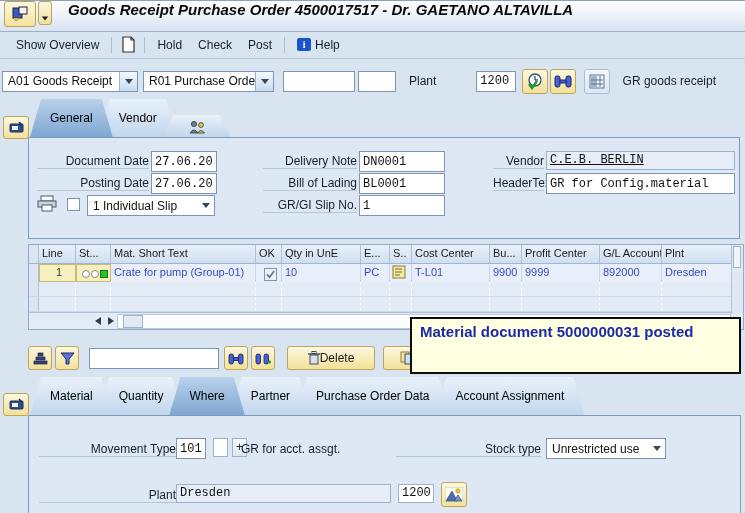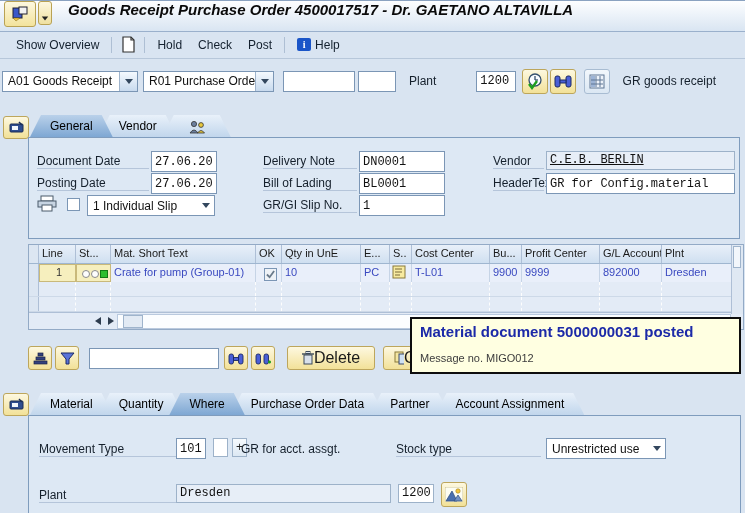--- a/index.html
+++ b/index.html
@@ -24,25 +24,25 @@
   .ddl .dtxt{padding:0 5px;flex:1;white-space:nowrap;overflow:hidden;}
   .ddl .dbtn{width:17px;height:100%;background:linear-gradient(#f4f9fe,#c8daee);border-left:1px solid #9fb4cc;display:flex;align-items:center;justify-content:center;}
   .tri{width:0;height:0;border-left:4px solid transparent;border-right:4px solid transparent;border-top:5px solid #33475e;}
   .inp{border:1px solid #7b96b5;background:#fff;height:19px;font-family:"Liberation Mono","DejaVu Sans Mono",monospace;font-size:12px;padding:0 3px;box-sizing:border-box;color:#111;}
   input.inp{height:21px;}
   .icobtn{width:24px;height:23px;background:linear-gradient(#fdf8e0,#f2e198);border:1px solid #bda65c;border-radius:3px;display:flex;align-items:center;justify-content:center;margin-right:2px;}
   .icobtn.plain{background:linear-gradient(#f2f7fc,#dbe7f3);border:1px solid #a8bcd2;}
   
   .collbtn{position:absolute;left:3px;width:24px;height:21px;background:linear-gradient(#fdf8e0,#f2e198);border:1px solid #bda65c;border-radius:3px;display:flex;align-items:center;justify-content:center;}
   .tabstrip{position:absolute;display:flex;align-items:flex-end;height:24px;}
-  .tab{height:22px;line-height:22px;padding:0 20px;background:linear-gradient(#e9f1fa,#c1d6ec);clip-path:polygon(11px 0,calc(100% - 11px) 0,100% 100%,0 100%);margin-right:-14px;position:relative;z-index:1;white-space:nowrap;color:#000;}
+  .tab{height:22px;line-height:22px;padding:8px 20px;background:linear-gradient(#e9f1fa,#c1d6ec);clip-path:polygon(11px 0,calc(100% - 11px) 0,100% 100%,0 100%);margin-right:-14px;position:relative;z-index:1;white-space:nowrap;color:#000;}
   .tab.active{background:linear-gradient(#bad1ea,#7ea7d3);z-index:3;font-weight:400;}
   .tab.icontab{padding:0 24px;}
   .panel{position:absolute;background:#dde8f4;border:1px solid #7f9cbd;box-sizing:border-box;}
-  .lbl{font-size:12px;color:#15202c;white-space:nowrap;}
+  .lbl{font-size:12px;color:#15202c;white-space:nowrap;text-align:right;}
   .ul{border-bottom:1px solid #b5c5da;display:inline-block;}
   .ro{background:#e7eef7;border:1px solid #9db2c9;height:19px;box-sizing:border-box;font-family:"Liberation Mono","DejaVu Sans Mono",monospace;font-size:12px;padding:0 3px;line-height:17px;white-space:nowrap;overflow:hidden;}
   .linklike{text-decoration:underline;}
   .cbx{width:13px;height:13px;background:#fff;border:1px solid #7b96b5;display:flex;align-items:center;justify-content:center;box-sizing:border-box;}
   
   #tablesec{position:absolute;left:28px;top:243px;width:716px;height:86px;background:#e3ebf6;border:1px solid #93aac6;box-sizing:border-box;}
   .thead{display:flex;height:18px;background:linear-gradient(#e9f0f9,#cfdff0);border-bottom:1px solid #9fb6d0;}
   .th{font-size:11px;color:#1a1a1a;padding:2px 0 0 3px;box-sizing:border-box;border-right:1px solid #aebfd6;white-space:nowrap;overflow:hidden;}
   .trow{display:flex;height:18px;}
   .trow.data{background:#e9effa;}
@@ -61,21 +61,21 @@
   .tril{width:0;height:0;border-top:4px solid transparent;border-bottom:4px solid transparent;border-right:6px solid #2e3c4e;}
   .trir{width:0;height:0;border-top:4px solid transparent;border-bottom:4px solid transparent;border-left:6px solid #2e3c4e;}
   .strack{flex:1;height:13px;background:#fbfdff;border:1px solid #b9c9de;margin-right:2px;display:flex;align-items:center;}
   .sthumb{width:18px;height:11px;background:#e2eaf4;border:1px solid #9fb4cc;margin-left:5px;}
   .vscroll{position:absolute;right:0;top:0;bottom:15px;width:11px;border-left:1px solid #aebfd6;background:#dfe8f3;}
   .vthumb{position:absolute;top:1px;left:1px;width:8px;height:22px;background:#f2f6fb;border:1px solid #9fb4cc;box-sizing:border-box;}
   
   #btnrow{position:absolute;left:28px;top:344px;width:700px;height:26px;display:flex;align-items:center;}
   .ybtn{height:24px;background:linear-gradient(#fdf8e0,#f2e198);border:1px solid #bda65c;border-radius:3px;display:flex;align-items:center;justify-content:center;box-sizing:border-box;}
   .ybtn.sq{width:24px;margin-right:3px;}
-  .ybtn.wide{padding:0 10px;margin-right:8px;font-size:16px;color:#1a1a1a;}
+  .ybtn.wide{padding:0 10px;margin-right:8px;font-size:12px;color:#1a1a1a;}
   #btnrow .find{margin-left:2px;}
   
   #popup{position:absolute;left:410px;top:316px;width:331px;height:57px;background:#ffffe1;border:2px solid #0d0d0d;box-sizing:border-box;z-index:20;padding:4px 8px;}
   #popup .ptitle{font-size:15px;font-weight:700;color:#1c2aa8;white-space:nowrap;}
   #popup .pmsg{font-size:11px;color:#3c3c3c;margin-top:12px;}
   
   .plusbox{border:1px solid #9db2c9;background:linear-gradient(#f6fafd,#dce8f3);width:15px;height:19px;box-sizing:border-box;text-align:center;line-height:17px;font-size:12px;color:#222;}
   .emptybox{border:1px solid #9db2c9;background:#fff;width:15px;height:19px;box-sizing:border-box;}
 </style>
 </head>
@@ -363,37 +363,36 @@
       <svg width="14" height="14">
         <rect x="1" y="1" width="8" height="10" fill="#f4e6a2" stroke="#8a7a3a"></rect>
         <rect x="5" y="3" width="8" height="10" fill="#cfe0f2" stroke="#3c4a6a"></rect>
       </svg>
       <span>Contents</span>
     </div>
   </div>
 
   <div id="popup">
     <div class="ptitle">Material document 5000000031 posted</div>
-    <div class="pmsg">Message no. MIGO012</div>
   </div>
 
   <div class="abs" style="left:0;top:386px;width:745px;height:127px">
     <div class="collbtn" style="top:6px">
       <svg width="15" height="13">
         <rect x="1" y="3" width="13" height="8" rx="1" fill="#2e4d8f" stroke="#1a2c55"></rect>
         <rect x="3" y="5" width="6" height="4" fill="#f2f6fb"></rect>
         <line x1="10" y1="1" x2="13" y2="4" stroke="#1a2c55" stroke-width="1.5"></line>
       </svg>
     </div>
     <div class="tabstrip" style="left:30px;top:4px">
       <div class="tab">Material</div>
       <div class="tab">Quantity</div>
       <div class="tab active">Where</div>
+      <div class="tab">Partner</div>
       <div class="tab">Purchase Order Data</div>
-      <div class="tab">Partner</div>
       <div class="tab">Account Assignment</div>
     </div>
     <div class="panel" style="left:28px;top:28px;width:713px;height:99px">
       <span class="abs lbl ul" style="left:10px;top:26px;width:137px">Movement Type</span>
       <input class="abs inp" style="left: 147px; top: 22px; width: 30px;" value="101">
       <span class="abs emptybox" style="left:184px;top:22px"></span>
       <span class="abs plusbox" style="left:203px;top:22px">+</span>
       <span class="abs lbl" style="left:212px;top:26px">GR for acct. assgt.</span>
       <span class="abs lbl ul" style="left:367px;top:26px;width:145px">Stock type</span>
       <div class="ddl abs" style="left:517px;top:22px;width:120px">

